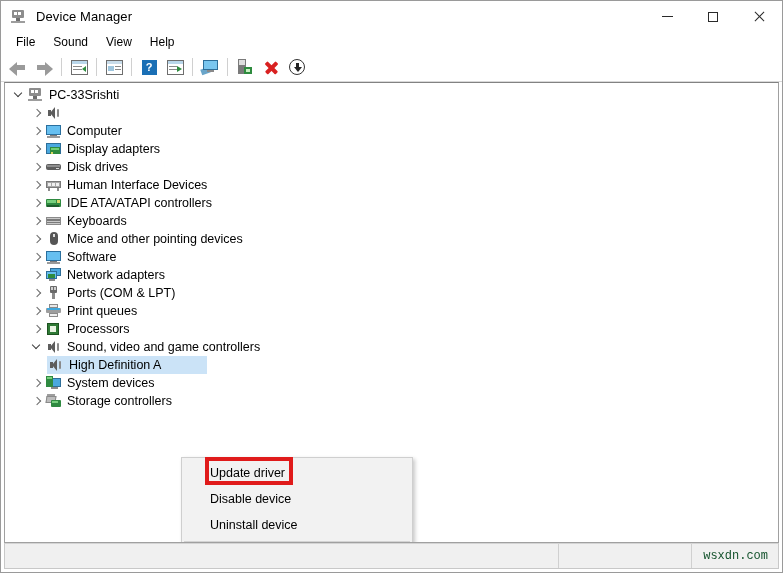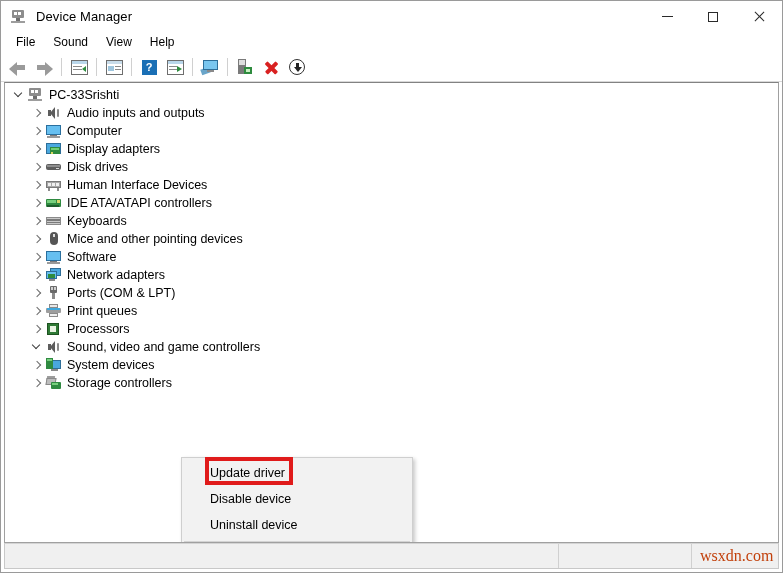--- a/index.html
+++ b/index.html
@@ -421,23 +421,23 @@
     align-items: center;
     padding: 0 8px;
     box-sizing: border-box;
     font-size: 11px;
     color: #333;
   }
   .sb-pane-1 { flex: 0 0 554px; border-right: 1px solid #d0d0d0; }
   .sb-pane-2 { flex: 0 0 133px; border-right: 1px solid #d0d0d0; }
   .sb-pane-3 { flex: 1; justify-content: flex-end; padding-right: 10px; }
   #watermark {
-    font-size: 16px;
-    color: #c2410c;
-    font-family: Liberation Serif, serif;
+    font-size: 12px;
+    color: #14532d;
+    font-family: Liberation Mono, monospace;
   }
 </style>
 </head>
 <body>
 
 <div id="window">
 
   <div id="titlebar">
     <div id="title-icon" class="ico-pc">
       <span class="ic ic1"></span>
@@ -563,21 +563,20 @@
 
       <div class="row indent-1">
         <span class="expander">
             <span class="chev"></span>
           </span>
         <span class="icon ico-speaker">
           <span class="ic ic1"></span>
             <span class="ic ic2"></span>
             <span class="ic ic3"></span>
         </span>
-        <span class="label">Audio inputs and outputs</span>
       </div>
 
       <div class="row indent-1">
         <span class="expander">
             <span class="chev"></span>
           </span>
         <span class="icon ico-monitor">
           <span class="ic ic1"></span>
             <span class="ic ic2"></span>
             <span class="ic ic3"></span>
@@ -731,20 +730,29 @@
             <span class="chev down"></span>
           </span>
         <span class="icon ico-speaker">
           <span class="ic ic1"></span>
             <span class="ic ic2"></span>
             <span class="ic ic3"></span>
         </span>
         <span class="label">Sound, video and game controllers</span>
       </div>
 
+      <div class="row indent-2 selected">
+        <span class="sel-bg" style="left:42px; width:160px;"></span>
+        <span class="icon ico-speaker">
+          <span class="ic ic1"></span>
+            <span class="ic ic2"></span>
+            <span class="ic ic3"></span>
+        </span>
+        <span class="label">High Definition A</span>
+      </div>
 
       <div class="row indent-1">
         <span class="expander">
             <span class="chev"></span>
           </span>
         <span class="icon ico-system">
           <span class="ic ic1"></span>
             <span class="ic ic2"></span>
             <span class="ic ic3"></span>
             <span class="ic ic4"></span>

